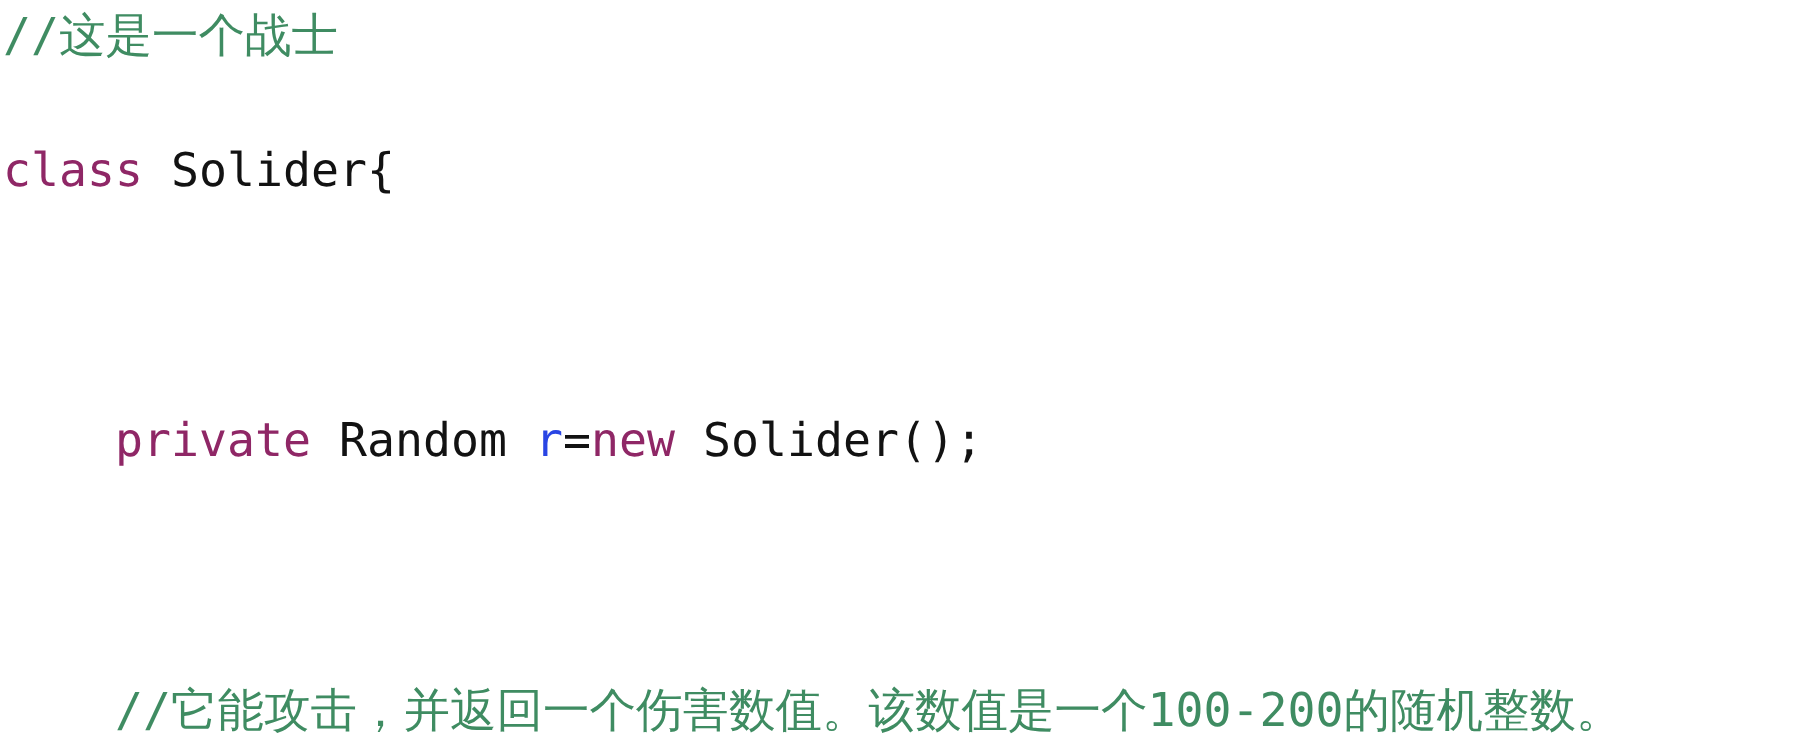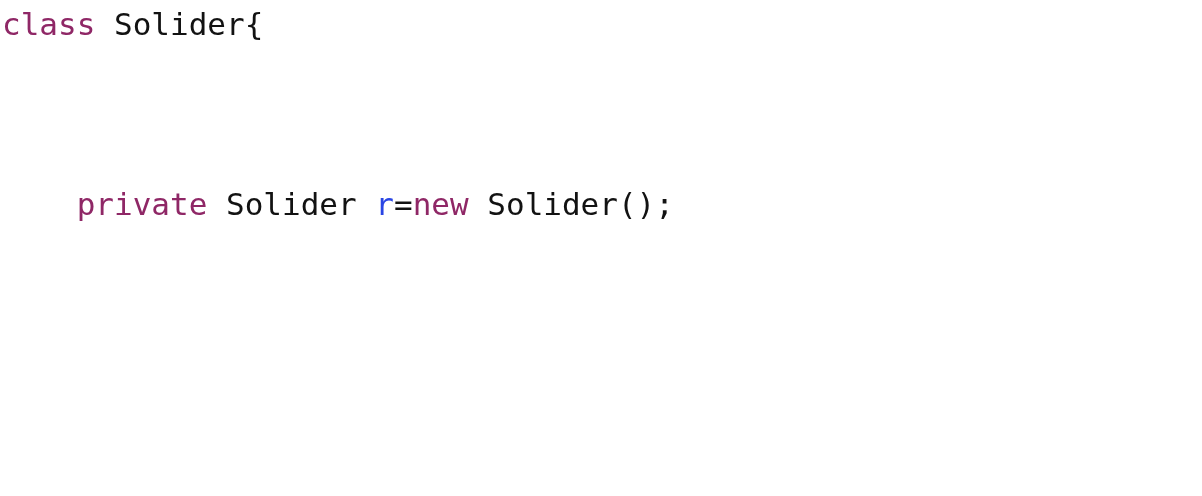--- a/index.html
+++ b/index.html
@@ -28,23 +28,24 @@
   .line{min-height:45px;white-space:pre;}
   .tok{white-space:pre;}
   .tok.comment{color:var(--comment);}
   .tok.keyword{color:var(--keyword);margin-top:36px;}
   .tok.variable{color:var(--variable);}
   .tok.plain{color:var(--plain);}
 </style>
 </head>
 <body>
 
-<pre class="code">
+<pre class="code"><div class="line"><span class="tok comment">//这是一个战士</span></div>
 <div class="line"><span class="tok keyword">class</span><span class="tok plain"> Solider{</span></div>
 <div class="line"></div>
-<div class="line"><span class="tok plain">    </span><span class="tok keyword">private</span><span class="tok plain"> Solider </span><span class="tok variable">r</span><span class="tok plain">=</span><span class="tok keyword">new</span><span class="tok plain"> Solider();</span></div>
+<div class="line"><span class="tok plain">    </span><span class="tok keyword">private</span><span class="tok plain"> Random </span><span class="tok variable">r</span><span class="tok plain">=</span><span class="tok keyword">new</span><span class="tok plain"> Solider();</span></div>
 <div class="line"></div>
+<div class="line"><span class="tok plain">    </span><span class="tok comment">//它能攻击，并返回一个伤害数值。该数值是一个100-200的随机整数。</span></div>
 
 
 
 
 
 </pre>
 
 </body></html>

